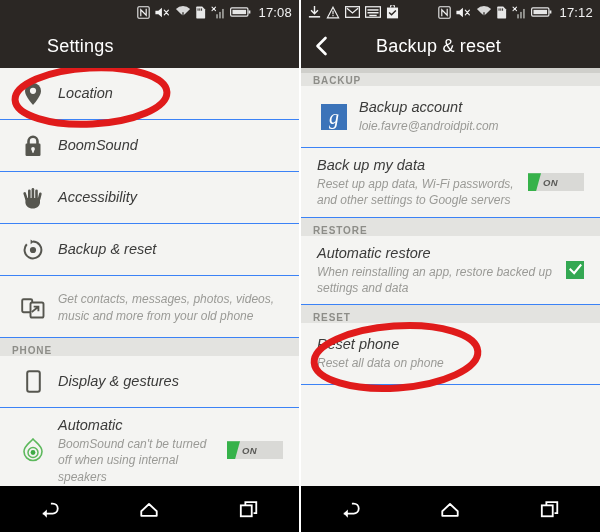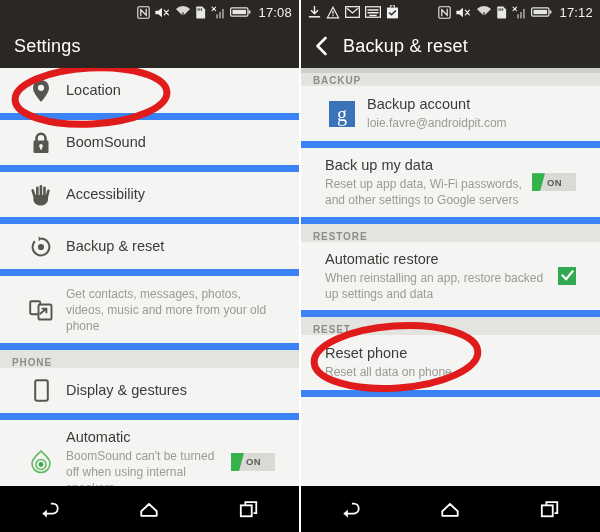--- a/index.html
+++ b/index.html
@@ -12,41 +12,41 @@
   
   .statusbar{height:24px;background:#2b2724;display:flex;align-items:center;padding:0 7px;box-sizing:border-box;}
   .sb-left{display:flex;align-items:center;gap:5px;flex:0 0 auto;}
   .sb-right{display:flex;align-items:center;gap:4px;margin-left:auto;}
   .sb-ico{display:block;}
   .sb-time{color:#f2f2f2;font-size:13px;letter-spacing:.2px;margin-left:3px;font-family:"Liberation Sans",sans-serif;}
 
   
   .titlebar{height:44px;background:#2b2724;display:flex;align-items:center;padding:0 14px;box-sizing:border-box;}
   .titlebar.sub{padding-left:10px;}
-  .title-text{color:#ffffff;font-size:18px;font-weight:400;letter-spacing:.2px;}
+  .title-text{color:#ffffff;font-size:18px;font-weight:400;letter-spacing:.2px;margin-left:33px;}
   .back-chevron{width:22px;height:22px;margin-right:10px;flex:0 0 auto;}
 
   
   .content{position:relative;height:464px;background:#f4f4f2;overflow:hidden;}
   .content.right{background:#f4f4f2;}
 
   .section-head{background:#e3e3e0;color:#8d8d88;font-size:10px;font-weight:bold;letter-spacing:.9px;
                 padding:7px 12px 0 12px;box-sizing:border-box;text-transform:uppercase;}
 
-  .row{display:flex;align-items:center;padding:0 24px;box-sizing:border-box;background:#f4f4f2;
-       border-bottom:7px solid #3b82f6;min-height:52px;position:relative;}
+  .row{display:flex;align-items:center;padding:0 16px;box-sizing:border-box;background:#f4f4f2;
+       border-bottom:1px solid #3b82f6;min-height:52px;position:relative;font-style:italic;}
   .row.tall{min-height:62px;align-items:center;}
   .row-ico{width:34px;flex:0 0 34px;display:flex;align-items:center;justify-content:center;margin-right:8px;}
   .row-body{flex:1 1 auto;min-width:0;padding:8px 0;}
   .row-title{font-size:14.5px;color:#3b3b3a;line-height:1.25;}
   .row-sub{font-size:12px;color:#9a9a96;line-height:1.35;margin-top:2px;}
   .row-right{flex:0 0 auto;margin-left:8px;display:flex;align-items:center;}
 
   
-  .toggle{width:44px;height:18px;background:#d9d9d6;display:flex;align-items:center;position:relative;}
+  .toggle{width:56px;height:18px;background:#d9d9d6;display:flex;align-items:center;position:relative;}
   .toggle .knob{width:13px;height:18px;background:#36b24a;
       clip-path:polygon(0 0,100% 0,62% 100%,0 100%);}
   .toggle .lab{font-size:9.5px;font-weight:bold;color:#5a5a57;letter-spacing:.4px;margin-left:2px;}
 
   .checkbox{width:18px;height:18px;background:#33a852;display:flex;align-items:center;justify-content:center;}
 
   
   .g-icon{width:26px;height:26px;background:#3b73b9;color:#ffffff;font-size:20px;line-height:26px;
           text-align:center;font-family:"Liberation Serif",serif;font-weight:400;}
 

